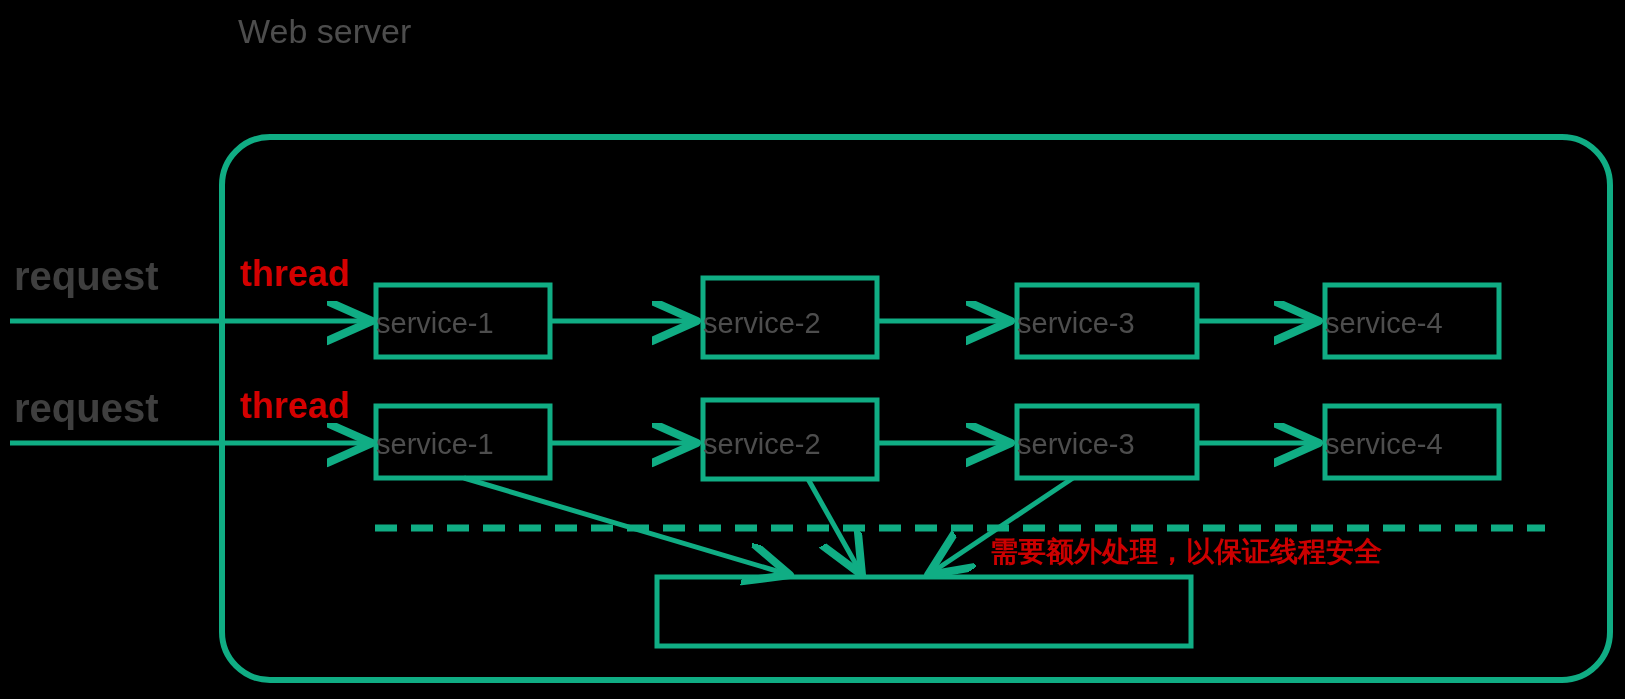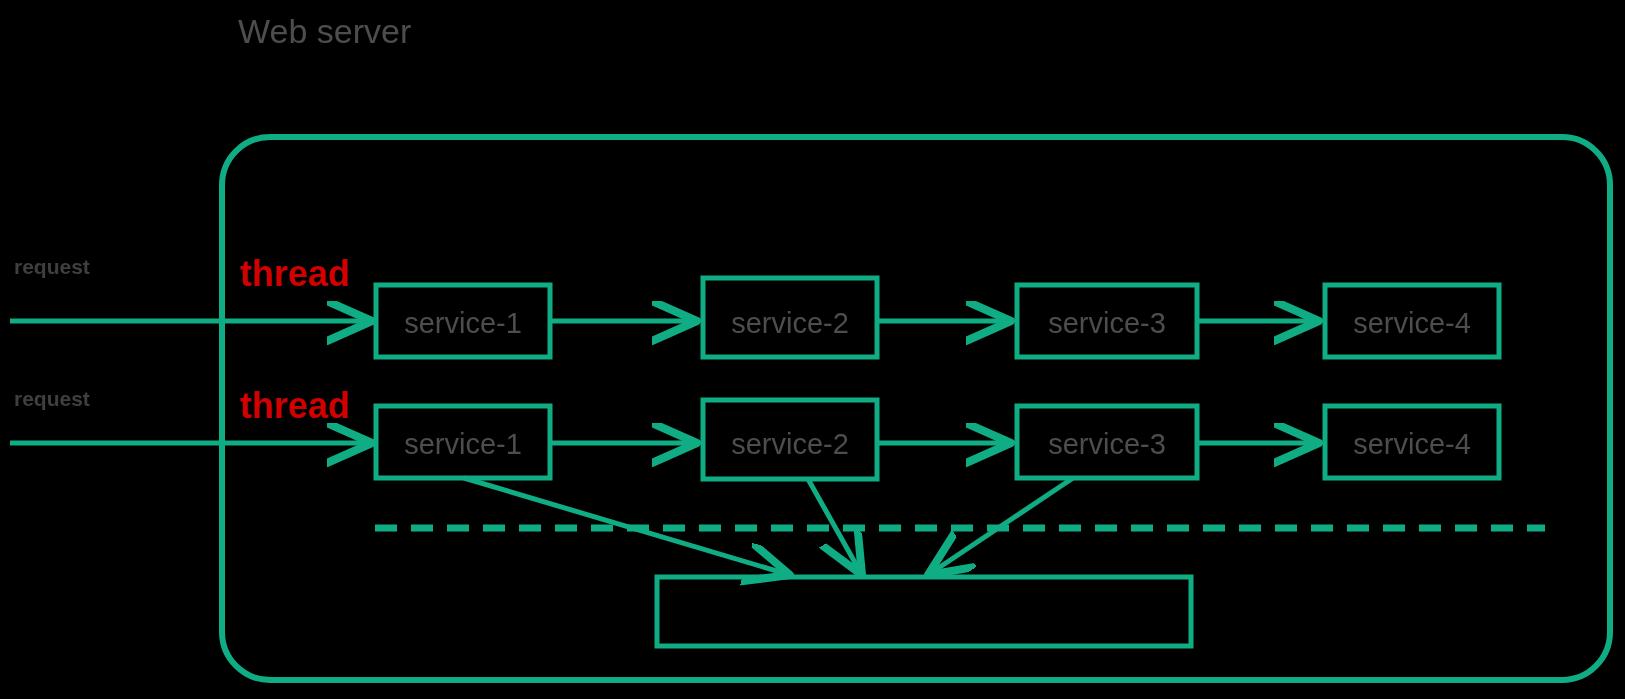--- a/index.html
+++ b/index.html
@@ -29,35 +29,34 @@
     white-space: nowrap;
     line-height: 1;
   }
   .title-lbl {
     color: #4d4d4d;
     font-size: 34px;
     font-weight: 400;
   }
   .req-lbl {
     color: #3f3f3f;
-    font-size: 21px;
+    font-size: 40px;
     font-weight: 700;
   }
   .thread-lbl {
     color: #d40000;
     font-size: 36px;
     font-weight: 700;
   }
   .svc-lbl {
     position: absolute;
     color: #4d4d4d;
     font-size: 29px;
     font-weight: 400;
     white-space: nowrap;
-    text-align: center;
   }
   .note-lbl {
     color: #cc0000;
     font-size: 28px;
     font-weight: 700;
     font-family: "DejaVu Sans", "Liberation Sans", sans-serif;
   }
 </style>
 </head>
 <body>
@@ -117,14 +116,15 @@
   <div class="svc-lbl" style="left:1017px; top:307px; width:180px;">service-3</div>
   <div class="svc-lbl" style="left:1325px; top:307px; width:174px;">service-4</div>
 
   <div class="svc-lbl" style="left:376px; top:428px; width:174px;">service-1</div>
   <div class="svc-lbl" style="left:703px; top:428px; width:174px;">service-2</div>
   <div class="svc-lbl" style="left:1017px; top:428px; width:180px;">service-3</div>
   <div class="svc-lbl" style="left:1325px; top:428px; width:174px;">service-4</div>
 
   <div class="svc-lbl" style="left:657px; top:598px; width:534px;"></div>
 
+  <div class="lbl note-lbl" style="left:990px; top:538px;">需要额外处理，以保证线程安全</div>
 
 </div>
 
 </body></html>

